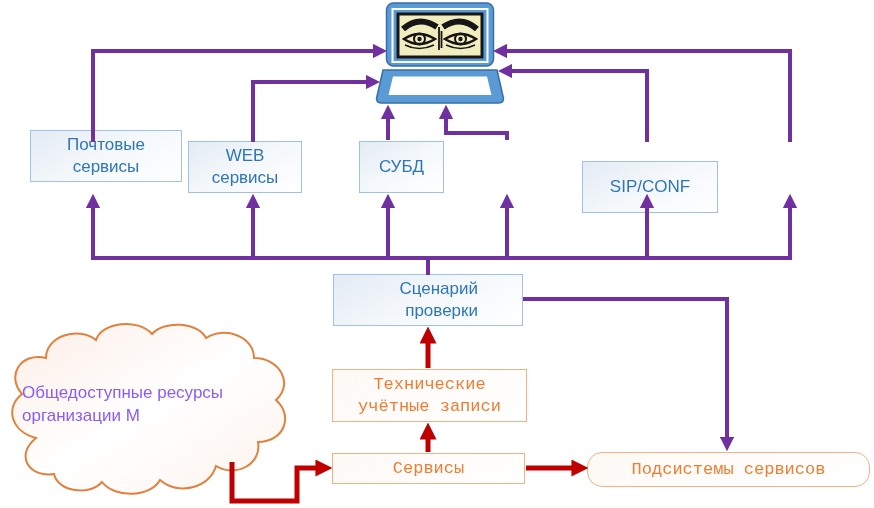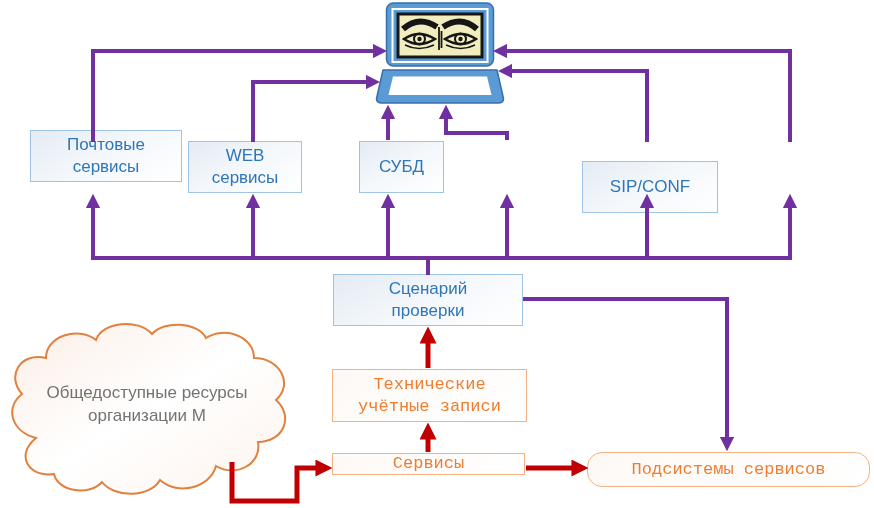--- a/index.html
+++ b/index.html
@@ -6,24 +6,24 @@
   .canvas{position:relative;width:874px;height:508px;background:#ffffff;
           font-family:"Liberation Sans",sans-serif;overflow:hidden;}
   .canvas svg{position:absolute;left:0;top:0;pointer-events:none;}
   .box{position:absolute;display:flex;align-items:center;justify-content:center;
        text-align:center;box-sizing:border-box;}
   .box .lbl{font-size:17px;line-height:1.28;display:inline-block;}
   .blue{border:1.5px solid #9dc3e6;color:#2f76b8;
         background:linear-gradient(150deg,#e4ebf4 0%,#f3f7fb 45%,#ffffff 100%);}
   .orange{border:1.5px solid #f4b183;color:#ed7d31;
           background:linear-gradient(150deg,#fdf9f5 0%,#ffffff 100%);font-family:Liberation Mono, monospace;}
-  .cloud-label{position:absolute;left:22px;top:382px;width:250px;text-align:center;
-               color:#737373;font-size:17px;line-height:1.35;}
+  .cloud-label{position:absolute;left:22px;top:382px;width:250px;
+               color:#8b5cf6;font-size:17px;line-height:1.35;}
   .w110{max-width:110px;} .w90{max-width:90px;} .w80{max-width:80px;}
-  .w100{max-width:100px;} .w150{max-width:150px;}
+  .w100{max-width:100px;text-align:right;} .w150{max-width:150px;}
 </style>
 </head>
 <body>
 
 <div class="canvas">
 
   <svg width="874" height="508">
     <defs>
       <linearGradient id="cg" x1="0" y1="0" x2="1" y2="1">
         <stop offset="0" stop-color="#fceee6"></stop>
@@ -65,21 +65,21 @@
   <div class="box blue" style="left:582px;top:141px;width:136px;height:52px;margin-top:20px;">
     <span class="lbl">SIP/CONF</span>
   </div>
 
   <div class="box blue" style="left:333px;top:274px;width:190px;height:52px;">
     <span class="lbl w100">Сценарий проверки</span>
   </div>
   <div class="box orange" style="left:332px;top:369px;width:195px;height:53px;">
     <span class="lbl w150">Технические учётные записи</span>
   </div>
-  <div class="box orange" style="left:332px;top:453px;width:193px;height:22px;">
+  <div class="box orange" style="left:332px;top:453px;width:193px;height:31px;">
     <span class="lbl">Сервисы</span>
   </div>
   <div class="box orange" style="left:587px;top:452px;width:283px;height:35px;border-radius:15px;">
     <span class="lbl">Подсистемы сервисов</span>
   </div>
 
   <svg width="874" height="508">
     <g>
       <rect x="386.5" y="3" width="107" height="63" rx="7" fill="#5b9bd5" stroke="#3a6ea5" stroke-width="1.5"></rect>
       <rect x="392.5" y="9" width="95" height="53" fill="none" stroke="#ffffff" stroke-width="2"></rect>

